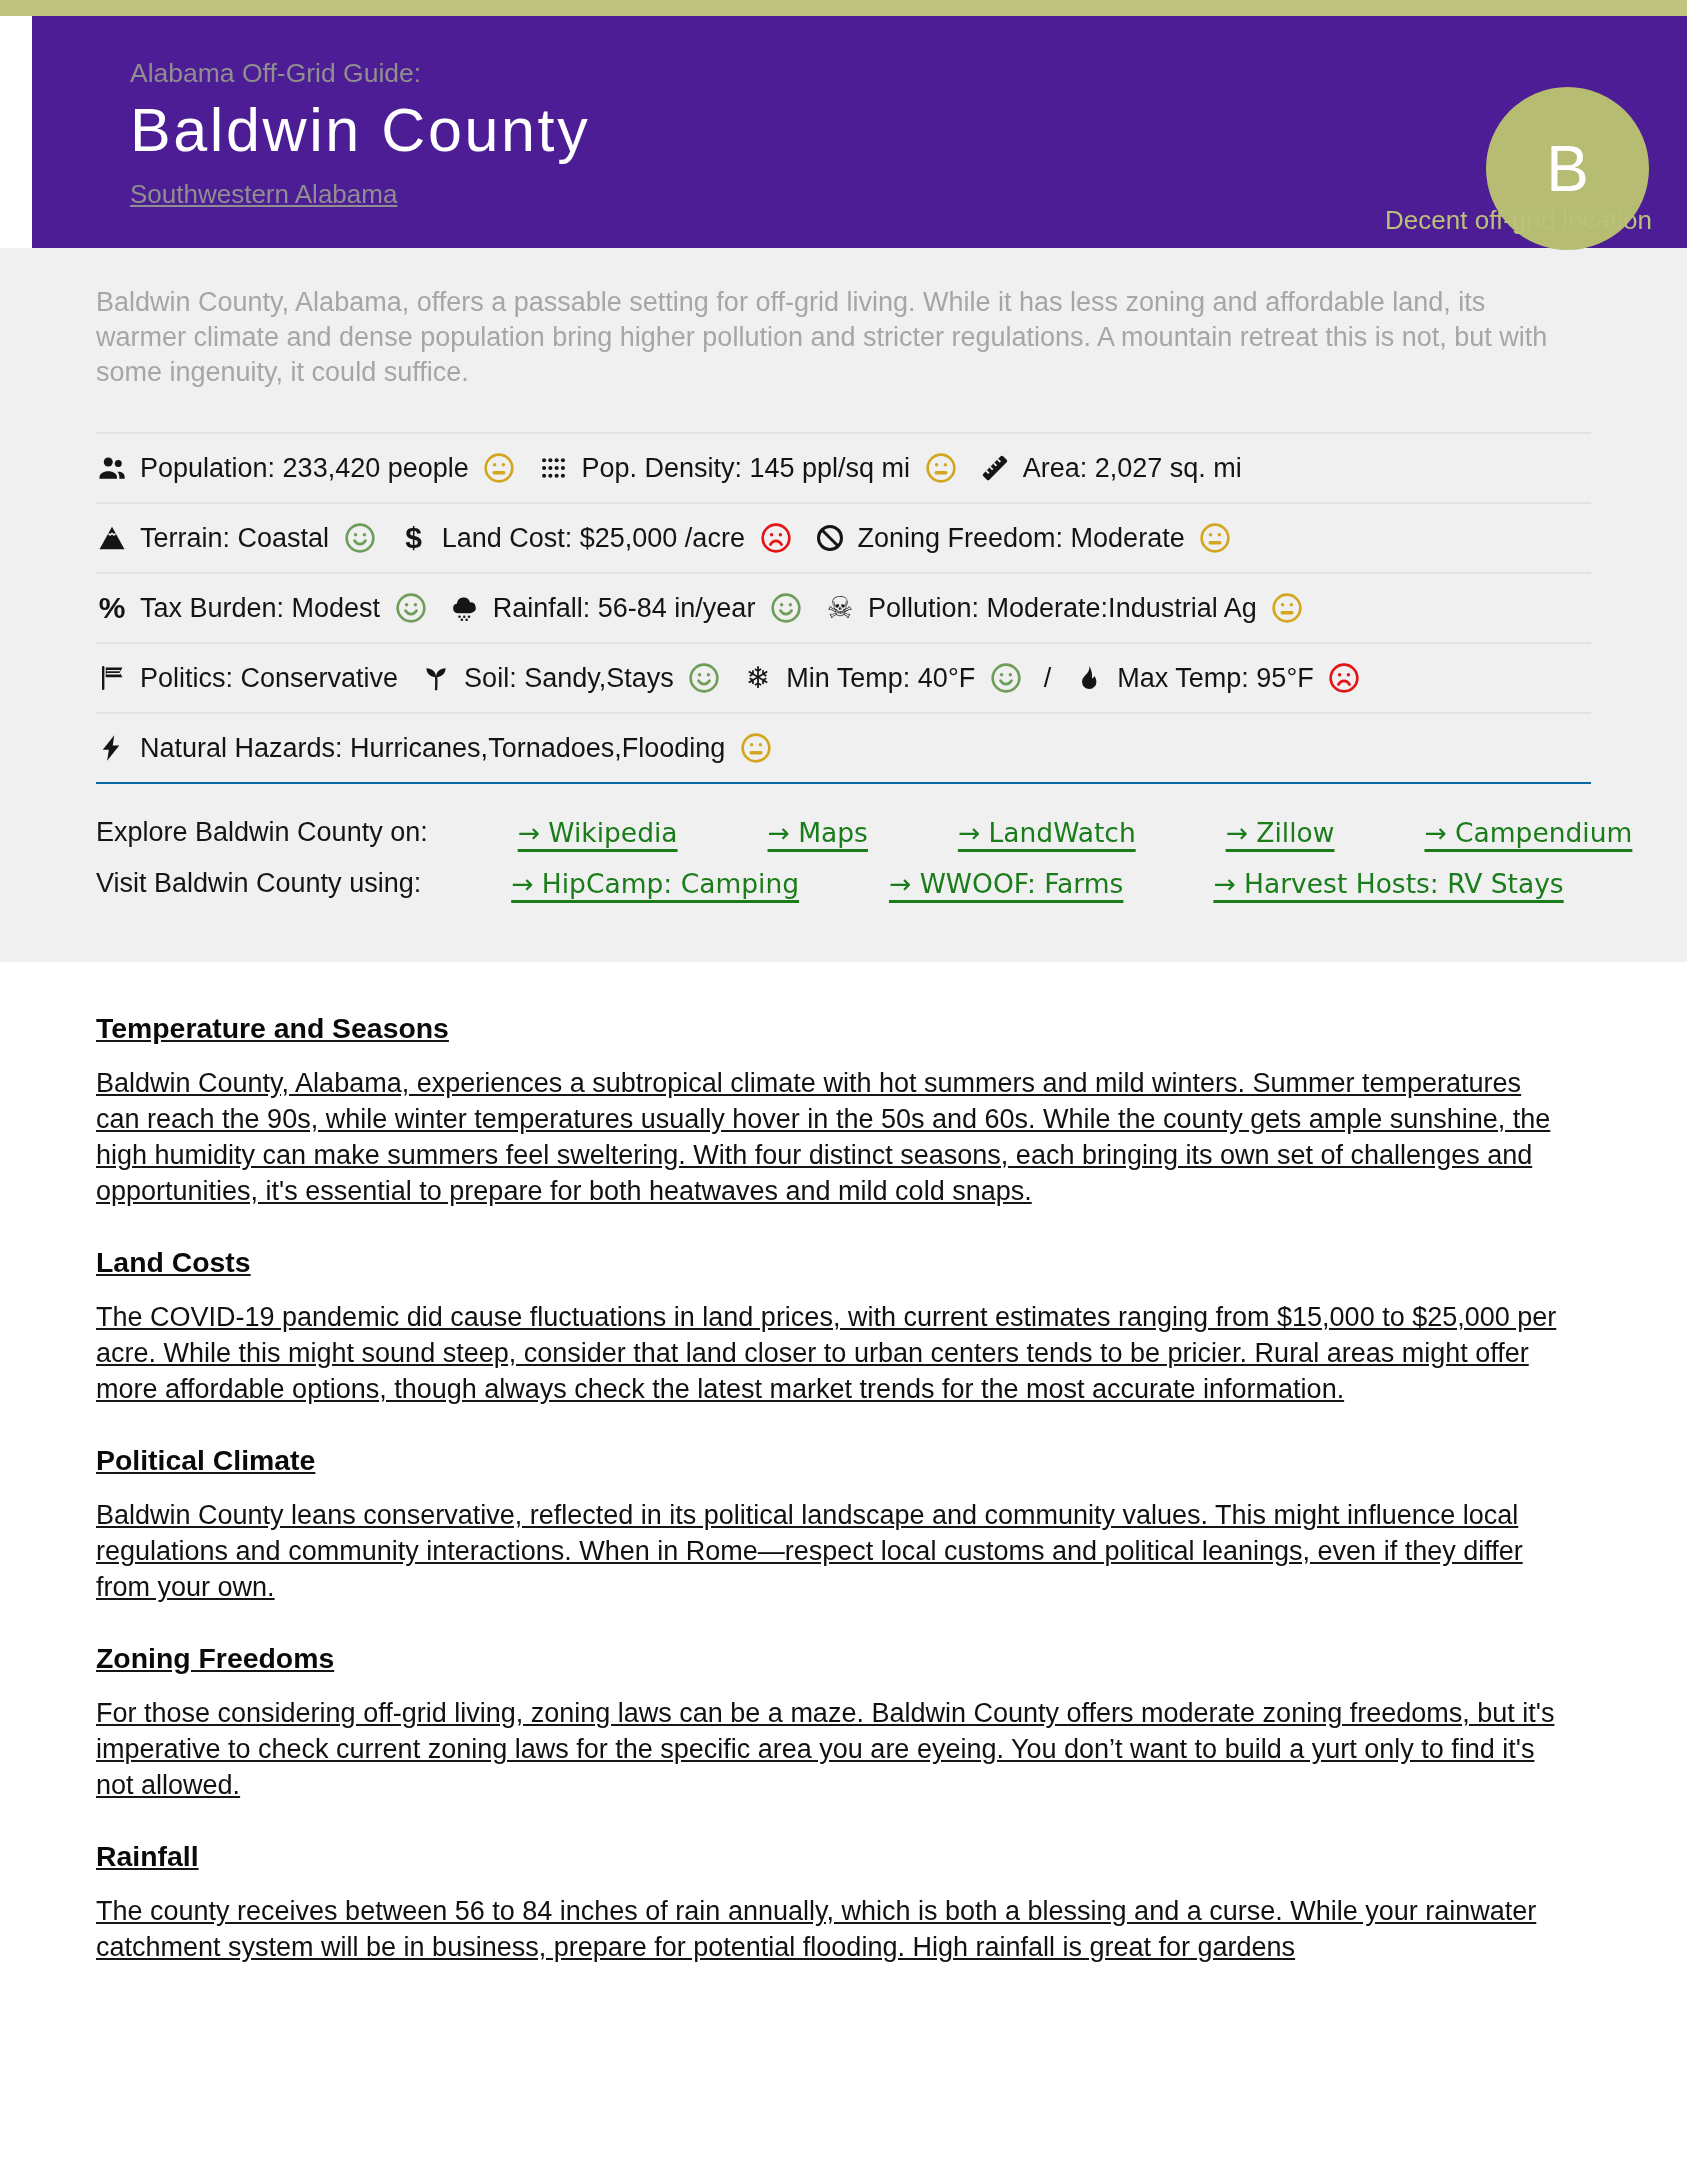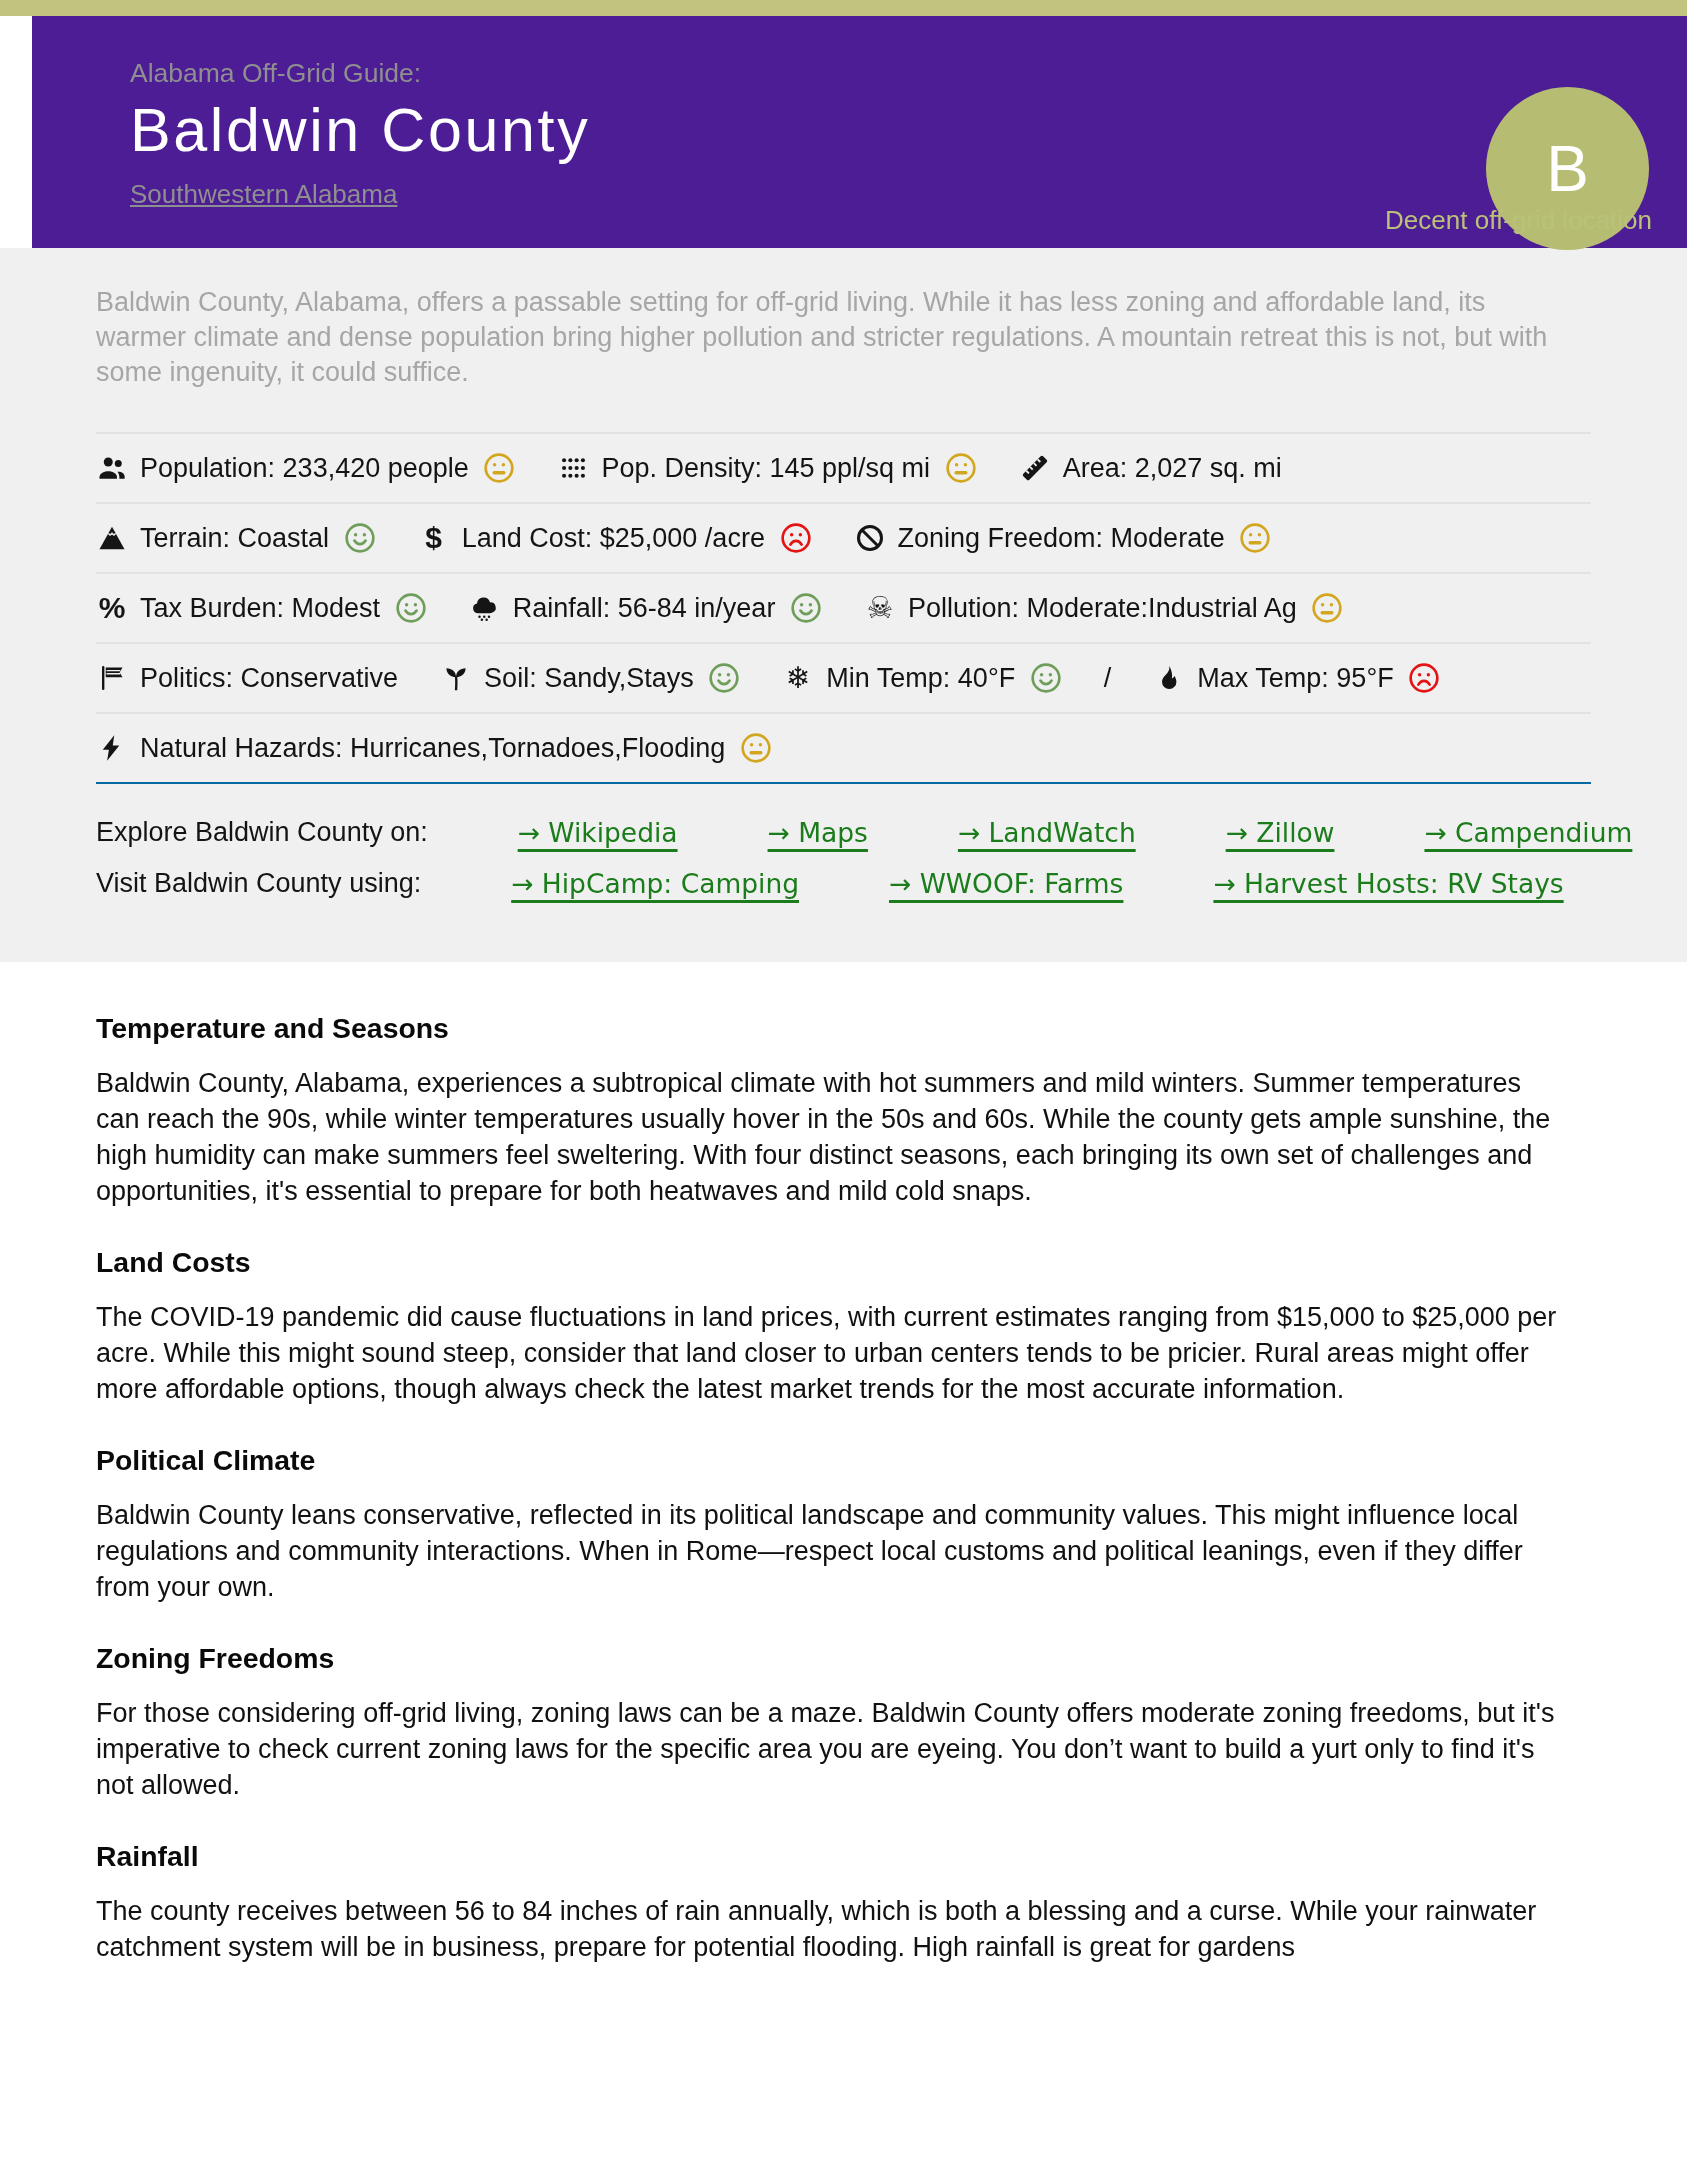--- a/index.html
+++ b/index.html
@@ -29,42 +29,42 @@
   
   .section-gray{
     background:#f0f0f0;height:714px;box-sizing:border-box;padding:37px 96px 0 96px;
   }
   .intro{
     font-size:27px;line-height:35px;color:#a6a6a6;margin:0;max-width:1462px;
   }
   
   .stats{margin-top:42px;}
   .stat-row{
-    display:flex;align-items:center;column-gap:42px;height:68px;
+    display:flex;align-items:center;column-gap:22px;height:68px;
     border-top:2px solid #e2e2e2;
   }
   .stat-row:last-child{border-bottom:2px solid #0369a1;}
   .stat-cell{display:inline-flex;align-items:center;gap:12px;font-size:27px;color:#141414;white-space:nowrap;}
   .stat-icon{display:inline-flex;align-items:center;justify-content:center;width:32px;height:32px;flex:0 0 auto;}
   .glyph{font-weight:700;font-size:30px;line-height:1;color:#151515;}
   .glyph.sym{font-family:"DejaVu Sans",sans-serif;font-weight:400;font-size:30px;}
   .face{display:inline-flex;margin-left:2.6px;flex:0 0 auto;}
   .face.good{color:#6f9e5a;}
   .face.neutral{color:#d2a61f;}
   .face.bad{color:#e41414;}
   
   .links{margin-top:33px;}
   .link-row{display:flex;align-items:center;column-gap:50px;margin-bottom:20px;}
   .link-label{font-size:27px;color:#141414;white-space:nowrap;}
   .ext-link{
     font-family:"DejaVu Sans",sans-serif;font-size:26.5px;color:#1a7c1a;white-space:nowrap;
     text-decoration:underline;text-decoration-thickness:2.6px;text-underline-offset:6.6px;cursor:pointer;margin-left:40px;
   }
   
-  .content{padding:49px 76px 0 96px;}
+  .content{padding:49px 76px 0 96px;text-decoration:underline;}
   .content h3{font-size:28.4px;font-weight:700;color:#0a0a0a;margin:36px 0 20px 0;line-height:1.2;}
   .content .sec-body{font-size:27px;line-height:36px;color:#111111;margin:0 0 8px 0;max-width:1465px;}
 </style>
 </head>
 <body>
 
 <div class="page">
 
   <div class="topbar"></div>
 

